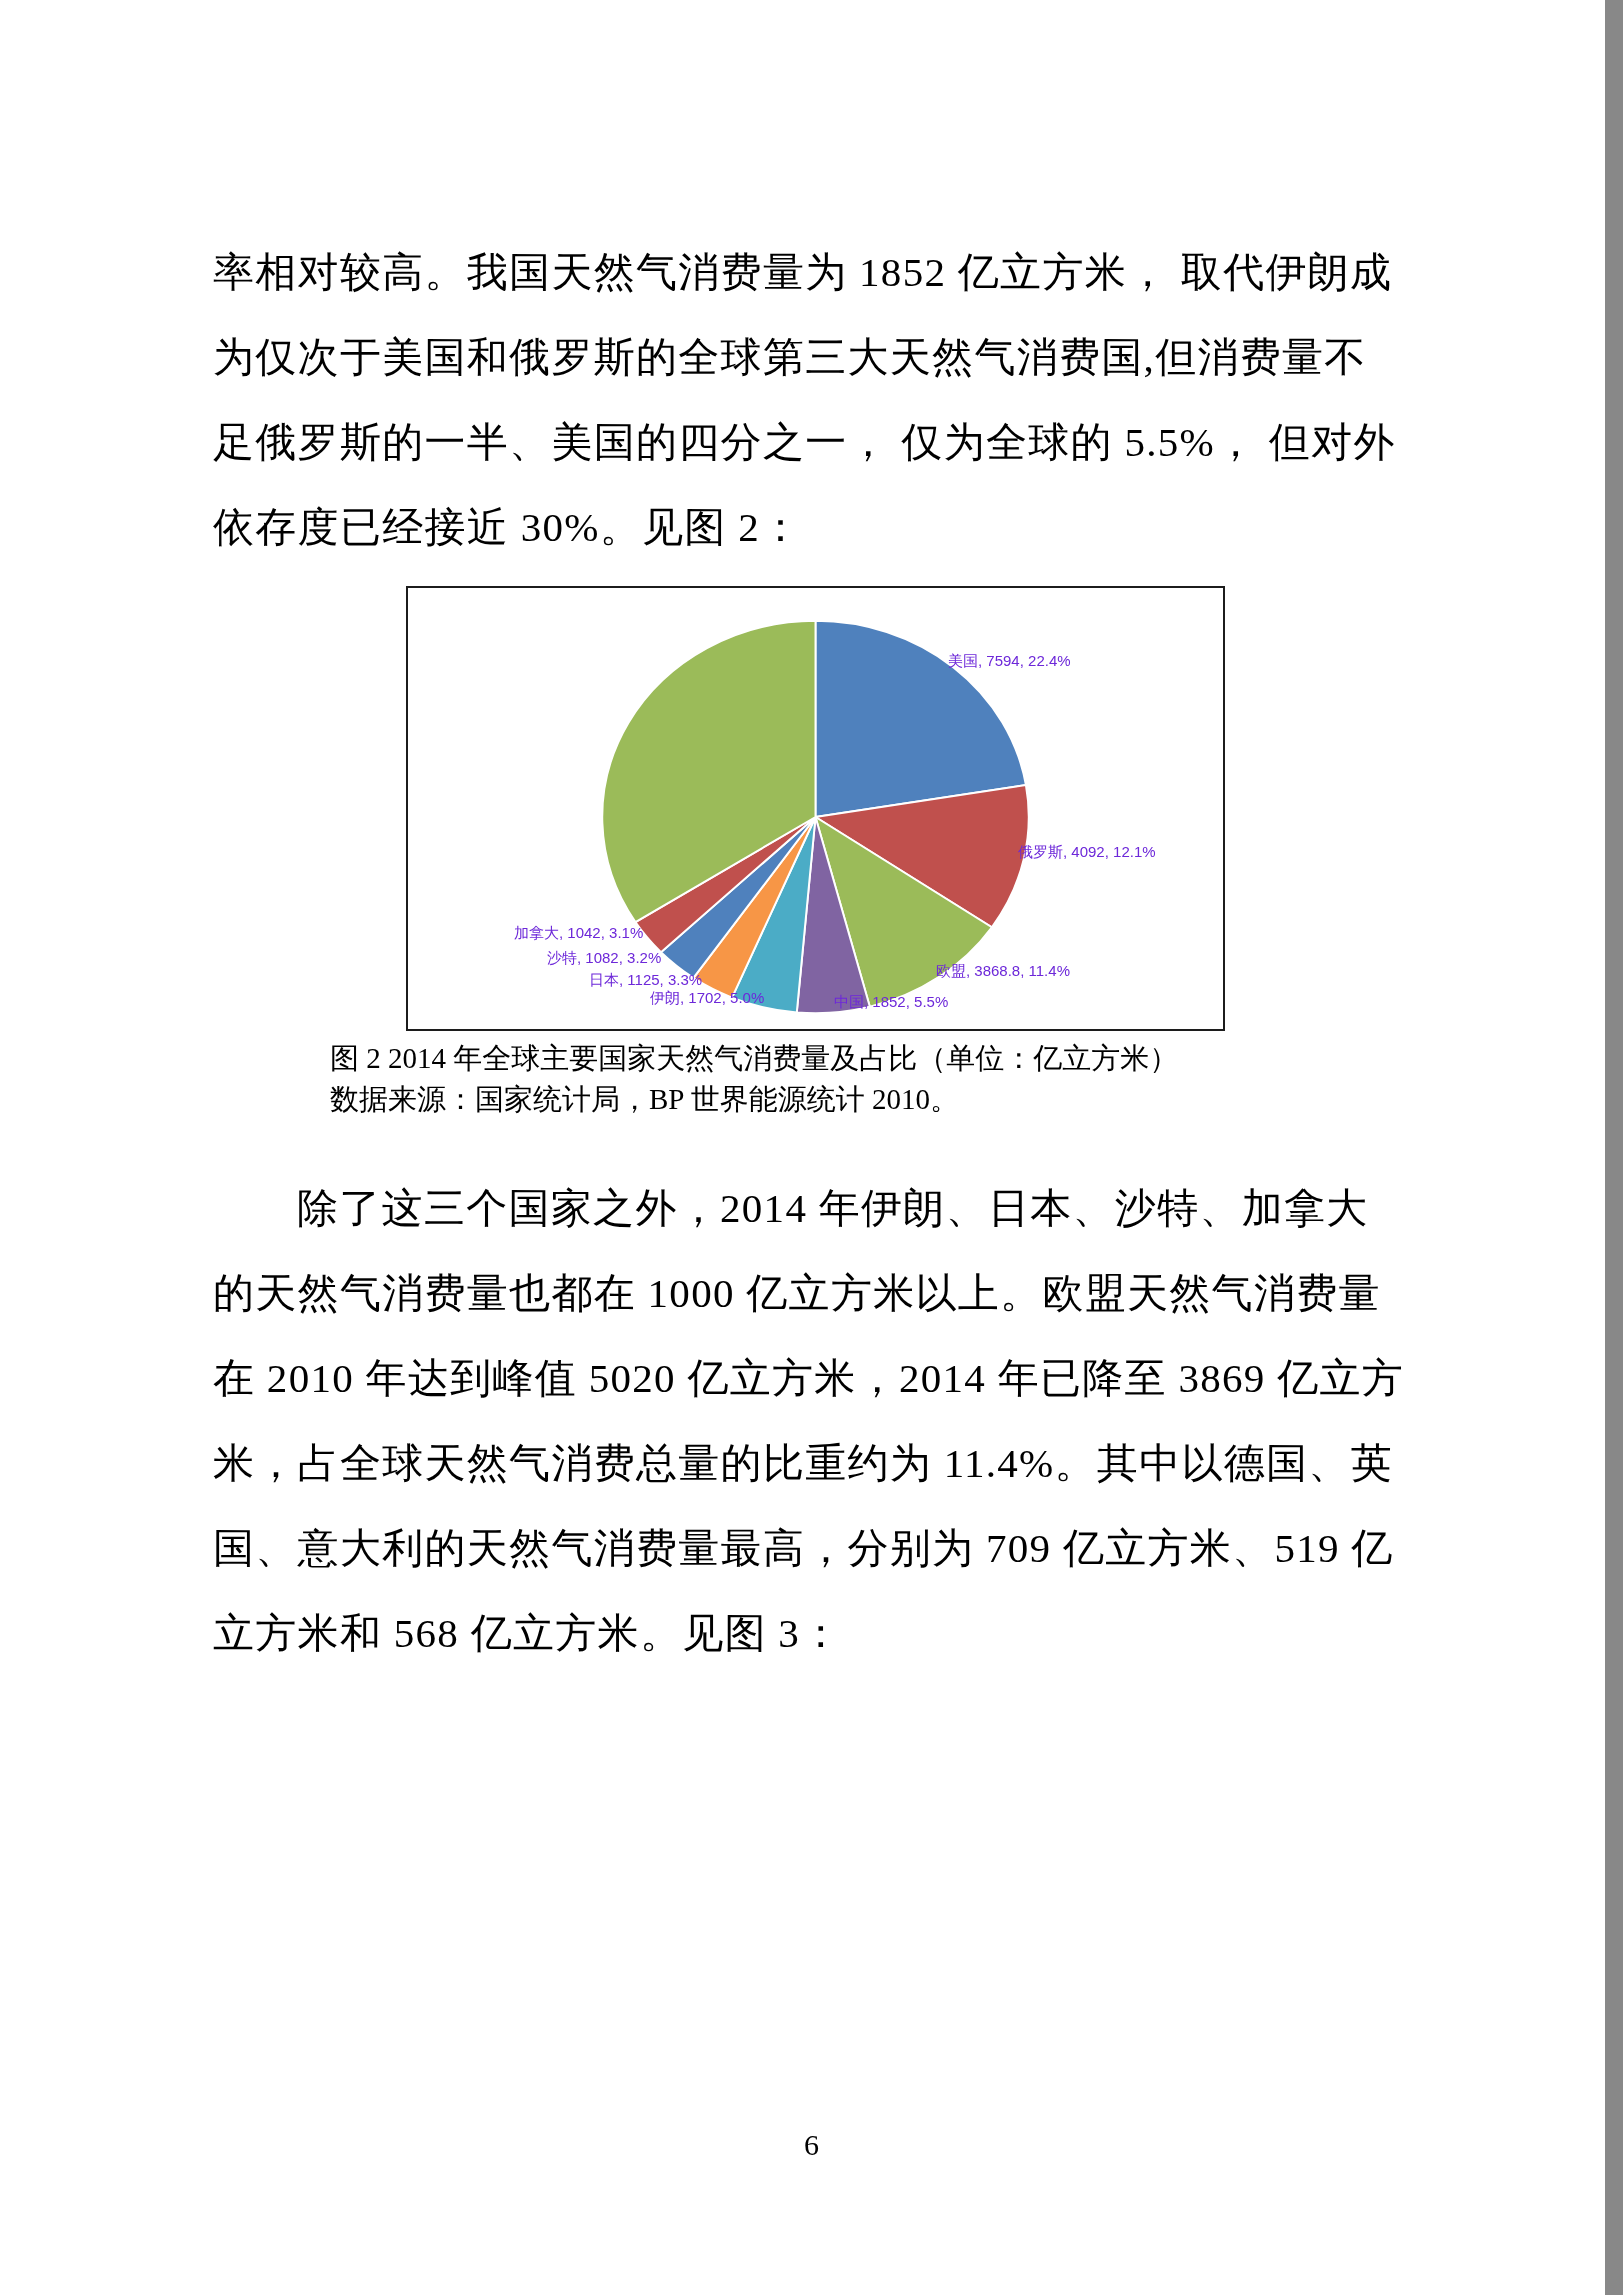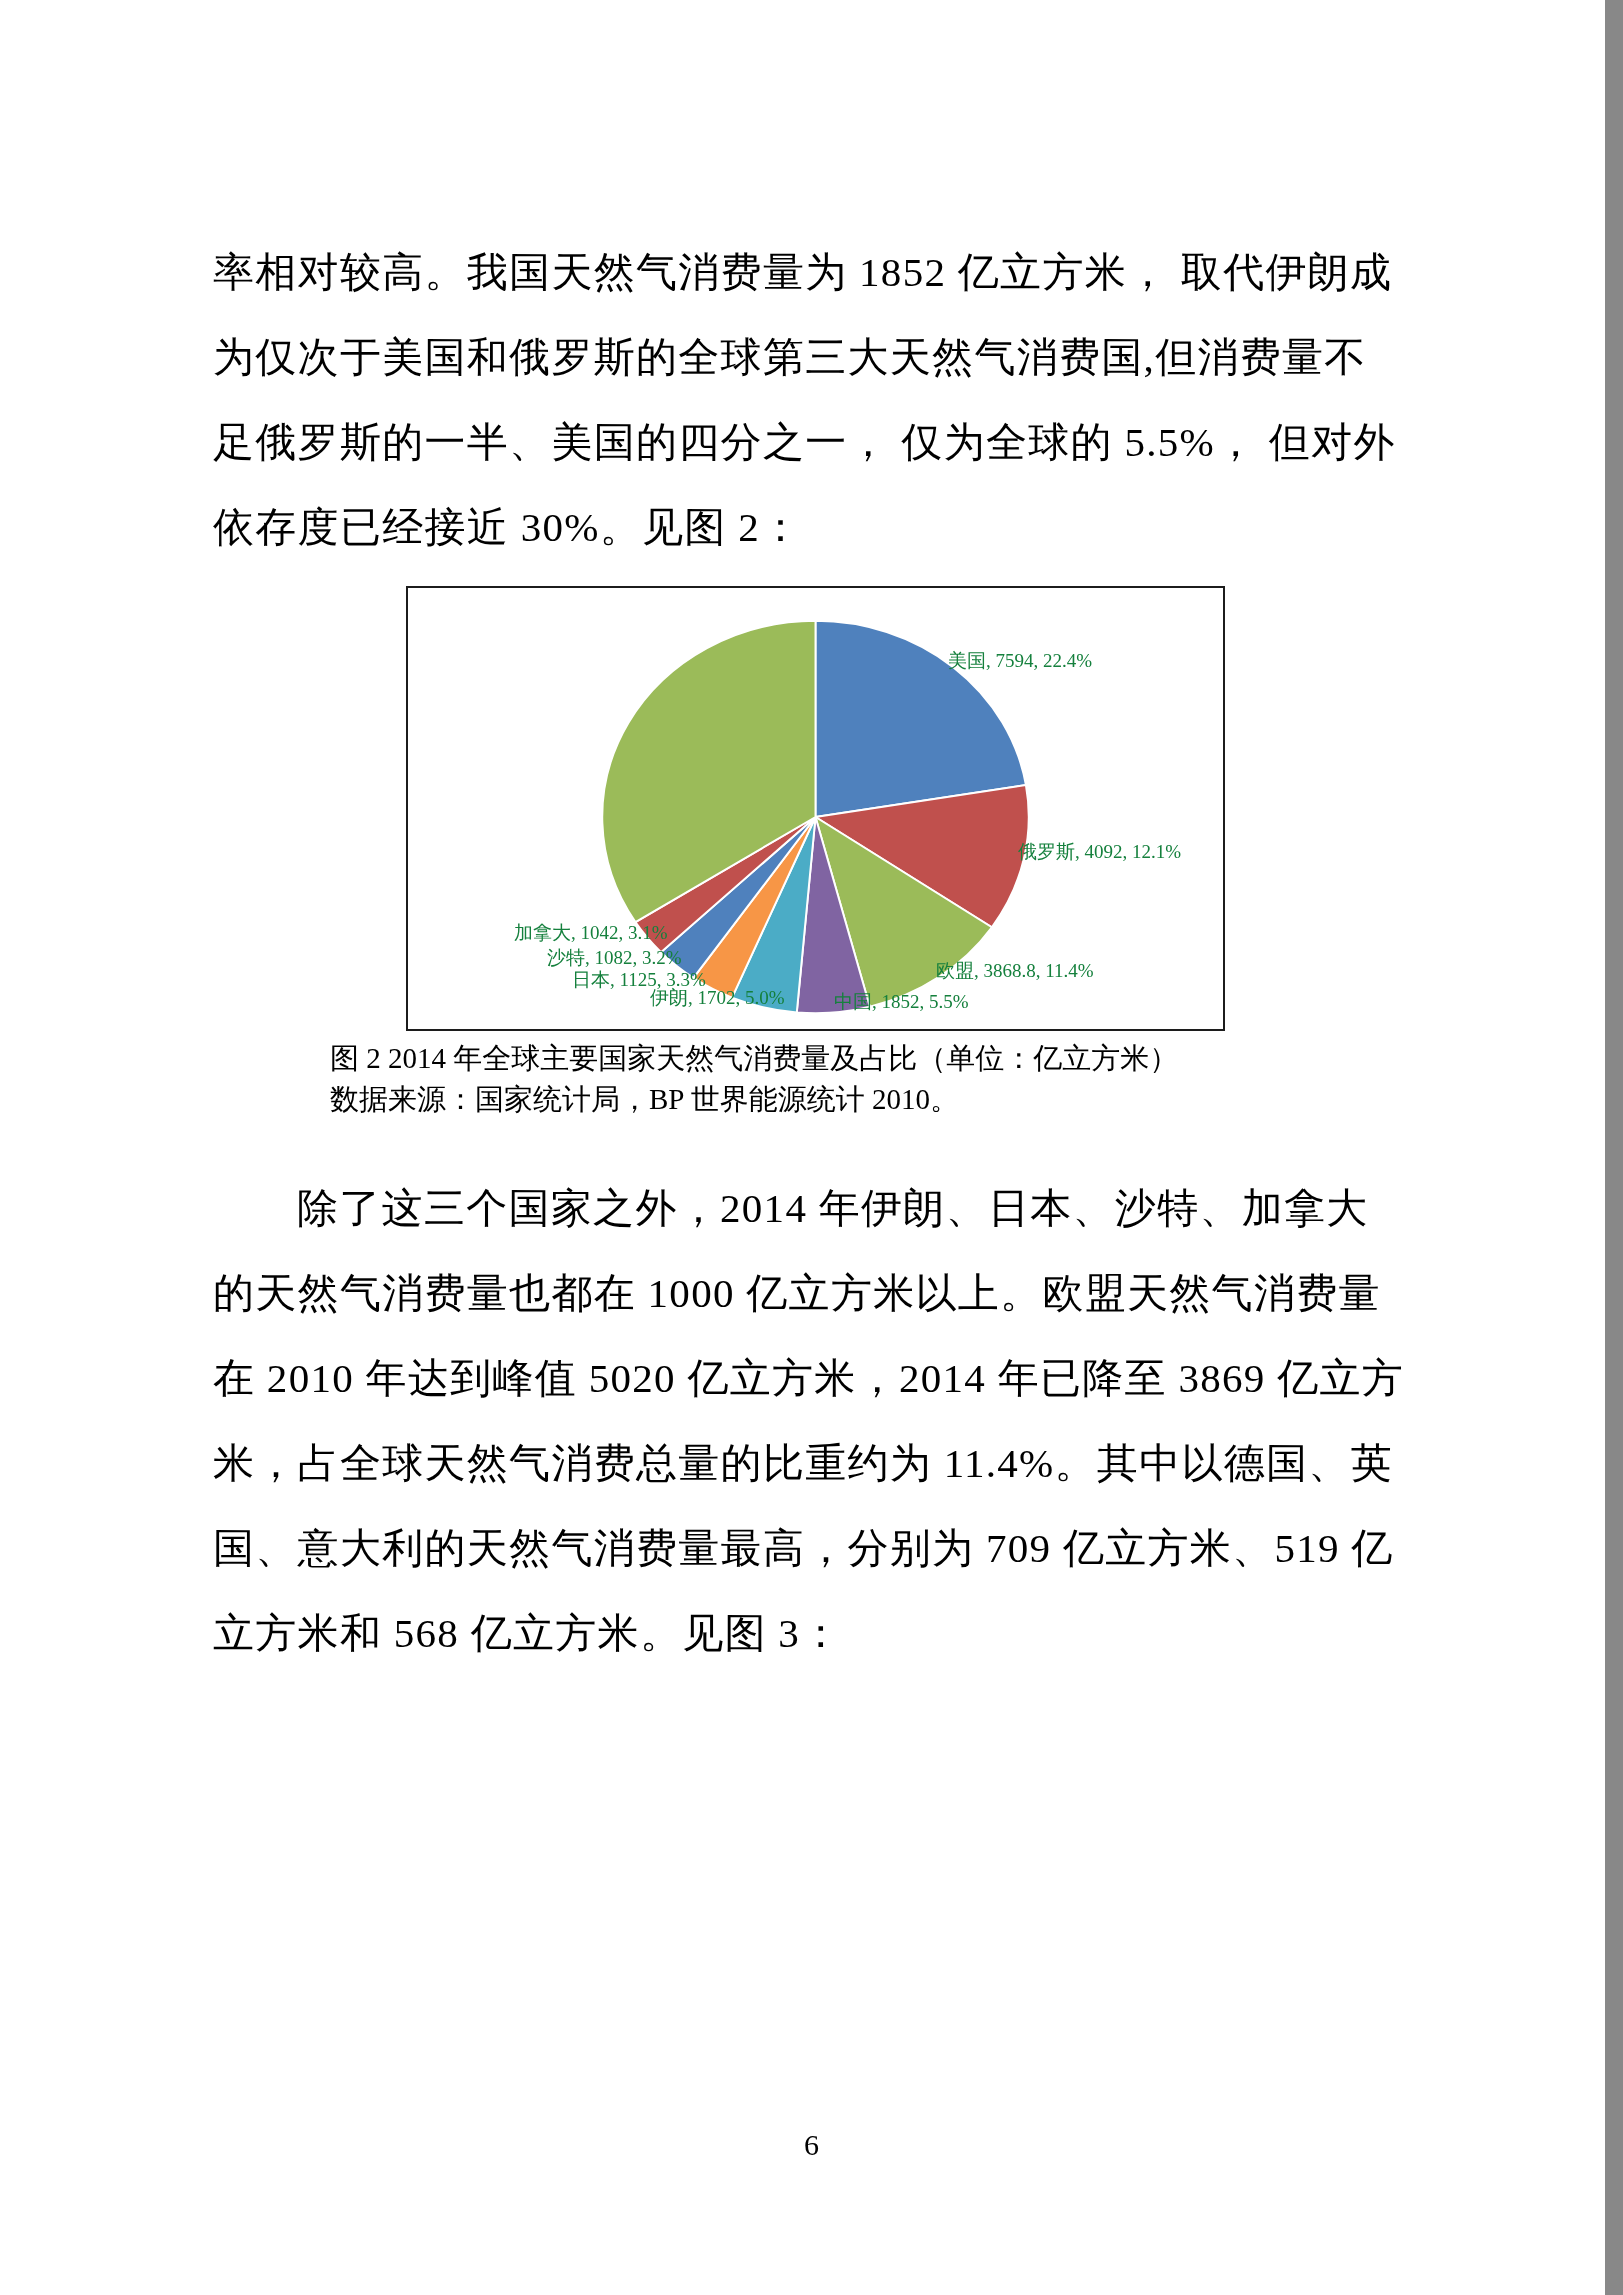--- a/index.html
+++ b/index.html
@@ -31,25 +31,25 @@
     top: 586px;
     width: 819px;
     height: 445px;
     border: 2px solid #1c1c1c;
     box-sizing: border-box;
     background: #ffffff;
   }
   .pie-svg { position: absolute; left: 0; top: 0; width: 100%; height: 100%; }
   .pie-label {
     position: absolute;
-    font-family: Liberation Serif, serif;
-    font-size: 19px;
+    font-family: Liberation Sans, sans-serif;
+    font-size: 15px;
     line-height: 22px;
     white-space: nowrap;
-    color: #15803d;
+    color: #6d28d9;
   }
   .caption-block {
     position: absolute;
     left: 330px;
     top: 1038px;
     width: 1047px;
     font-size: 29px;
   }
   .caption-block .text-line {
     height: 41px;
@@ -89,21 +89,21 @@
         <path d="M 623 350 L 436.4 596.0 A 326 300 0 0 1 386.8 556.7 Z" fill="#4F81BD" stroke="#ffffff" stroke-width="3"></path>
         <path d="M 623 350 L 386.8 556.7 A 326 300 0 0 1 347.7 510.7 Z" fill="#C0504D" stroke="#ffffff" stroke-width="3"></path>
         <path d="M 623 350 L 347.7 510.7 A 326 300 0 0 1 623.0 50.0 Z" fill="#9BBB59" stroke="#ffffff" stroke-width="3"></path>
       </svg>
 
   <div class="pie-label" style="left: 540px; top: 62px;">美国, 7594, 22.4%</div>
       <div class="pie-label" style="left: 610px; top: 253px;">俄罗斯, 4092, 12.1%</div>
       <div class="pie-label" style="left: 528px; top: 372px;">欧盟, 3868.8, 11.4%</div>
       <div class="pie-label" style="left: 426px; top: 403px;">中国, 1852, 5.5%</div>
       <div class="pie-label" style="left: 228px; top: 399px; margin-left: 14px;">伊朗, 1702, 5.0%</div>
-      <div class="pie-label" style="left: 164px; top: 381px;">日本, 1125, 3.3%</div>
+      <div class="pie-label" style="left: 181px; top: 381px;">日本, 1125, 3.3%</div>
       <div class="pie-label" style="left: 139px; top: 359px;">沙特, 1082, 3.2%</div>
       <div class="pie-label" style="left: 106px; top: 334px;">加拿大, 1042, 3.1%</div>
     </div>
 
   <div class="caption-block">
     <div class="text-line">图 2 2014 年全球主要国家天然气消费量及占比（单位：亿立方米）</div>
     <div class="text-line">数据来源：国家统计局，BP 世界能源统计 2010。</div>
   </div>
 
   <div class="para" style="top: 1166px;">

